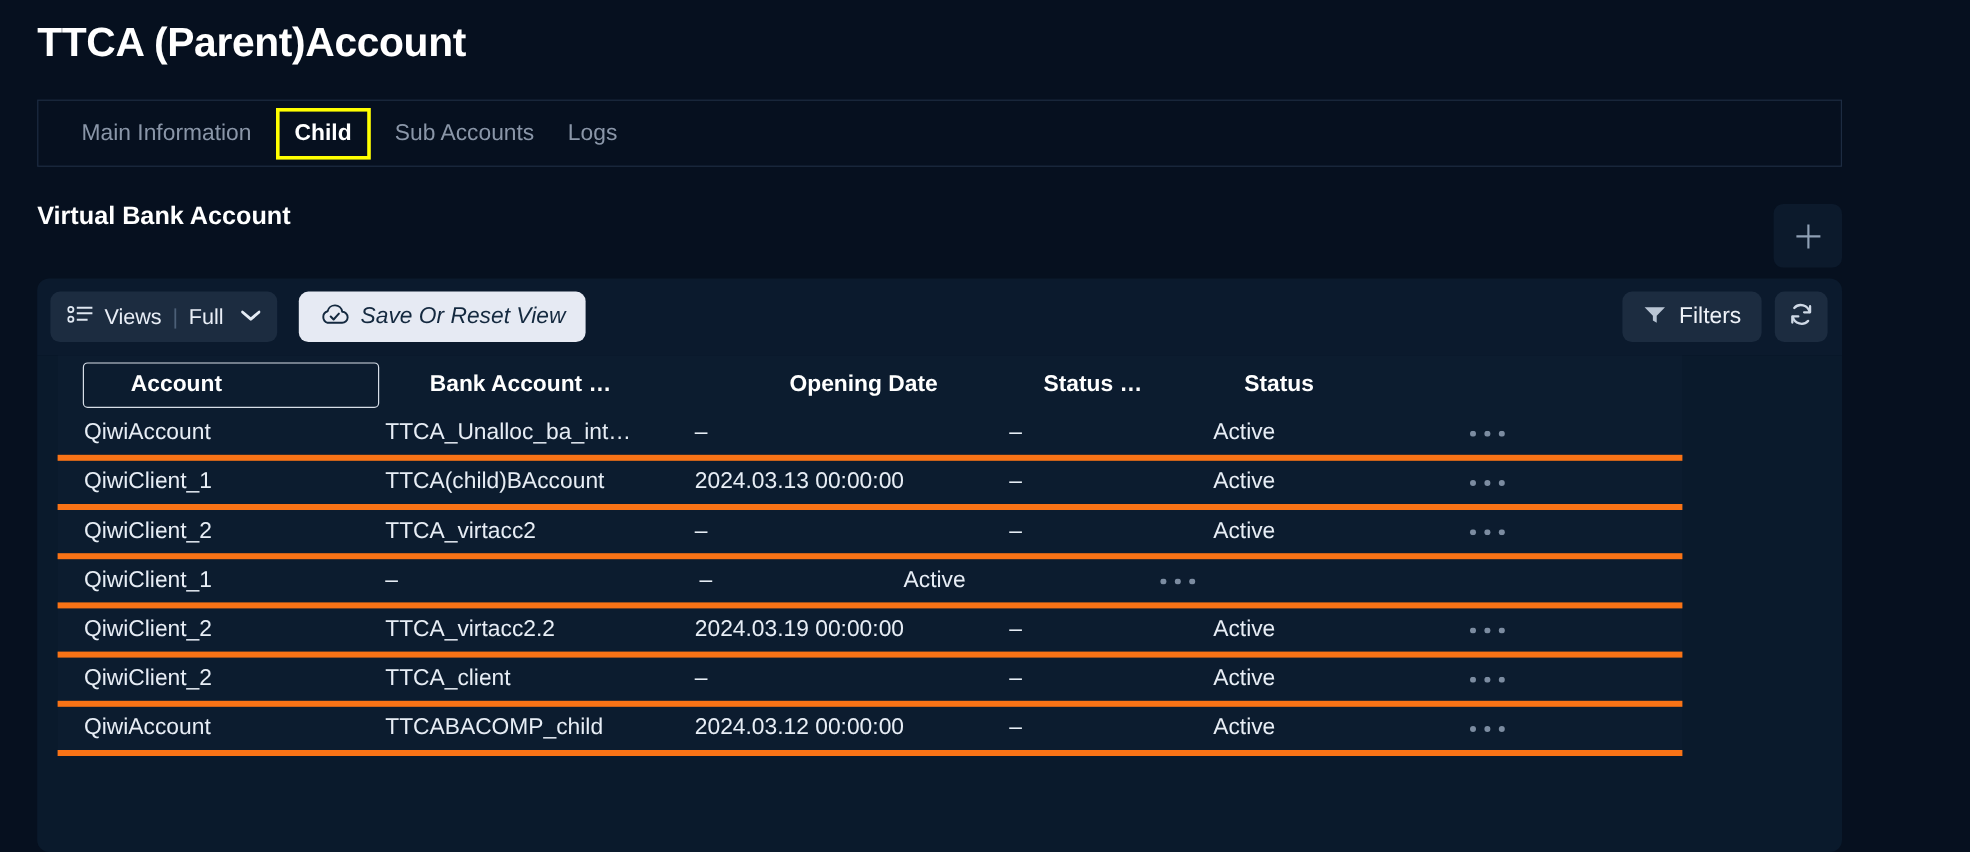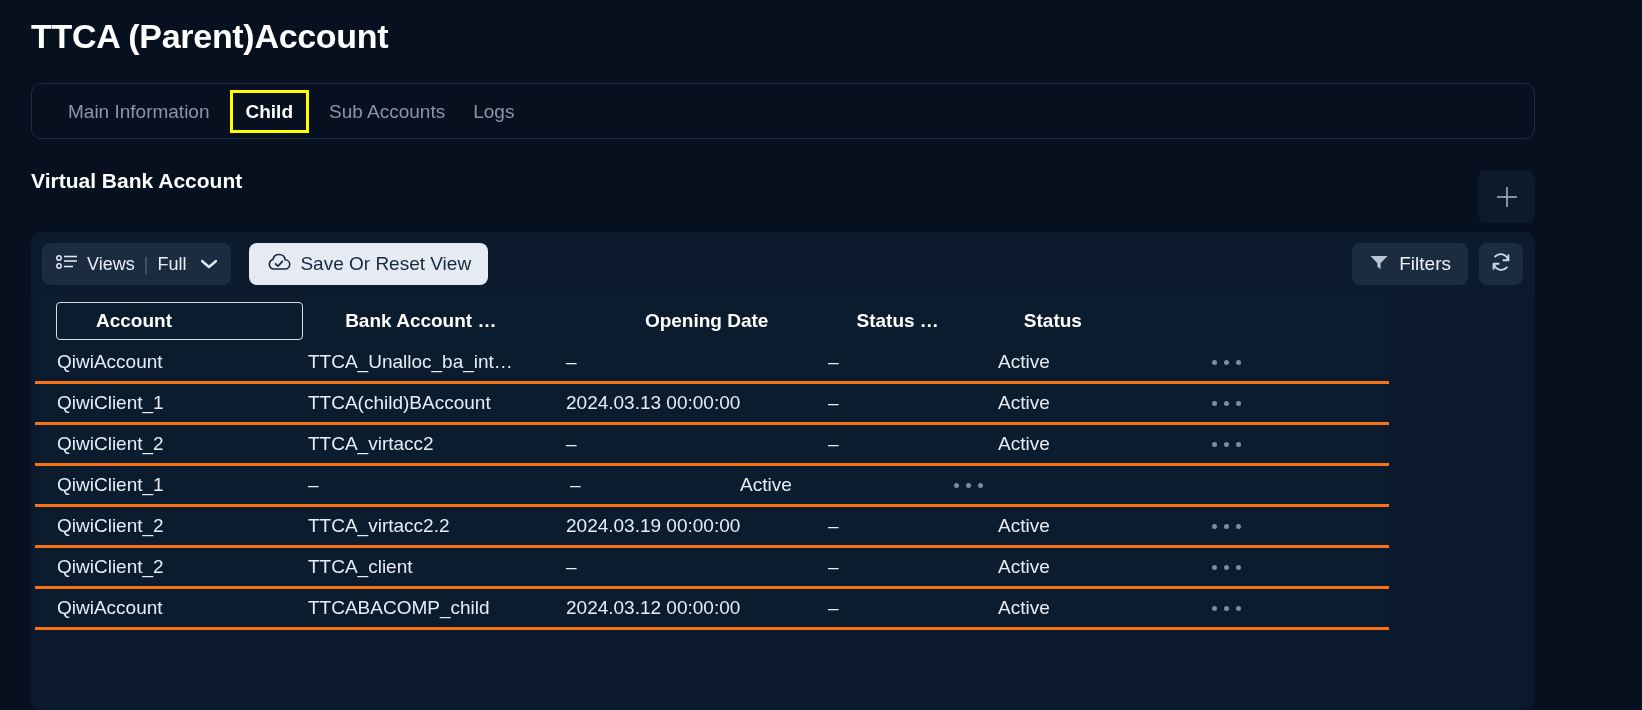--- a/index.html
+++ b/index.html
@@ -30,21 +30,21 @@
   }
 
   
   .tabbar {
     position: absolute;
     left: 31px;
     top: 83px;
     width: 1504px;
     height: 56px;
     border: 1px solid #1d2c42;
-    border-radius: 10px;
+    border-radius: 0;
     display: flex;
     align-items: center;
     padding-left: 22px;
   }
   .tab {
     font-size: 19px;
     color: #8a96a8;
     padding: 8px 14px;
     white-space: nowrap;
     cursor: pointer;
@@ -121,20 +121,21 @@
   .save-btn {
     display: flex;
     align-items: center;
     gap: 8px;
     height: 42px;
     padding: 0 17px;
     margin-left: 18px;
     border-radius: 8px;
     background: #e6eaf3;
     cursor: pointer;
+    font-style: italic;
   }
   .save-btn .label {
     font-size: 19px;
     color: #14293f;
     white-space: nowrap;
   }
 
   .spacer { flex: 1; }
 
   .tb-btn {
@@ -168,30 +169,30 @@
     left: 31px;
     top: 296px;
     width: 1504px;
     height: 414px;
     background: #0a1a2c;
     border-radius: 0 0 10px 10px;
     overflow: hidden;
   }
   .grid {
     position: absolute;
-    left: 4px;
+    left: 17px;
     top: 0;
     width: 1354px;
     background: #0c1c2f;
   }
   .row {
     display: flex;
     align-items: center;
     height: 41px;
-    border-bottom: 3px solid #f97316;
+    border-bottom: 5px solid #f97316;
   }
   .row.header {
     height: 47px;
     border-bottom: none;
     padding-top: 2px;
   }
   .cell {
     font-size: 19px;
     color: #e7edf5;
     white-space: nowrap;

